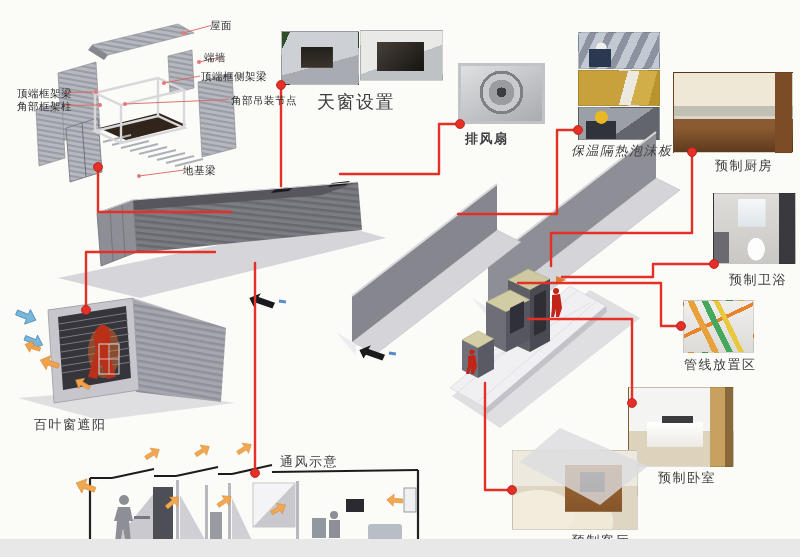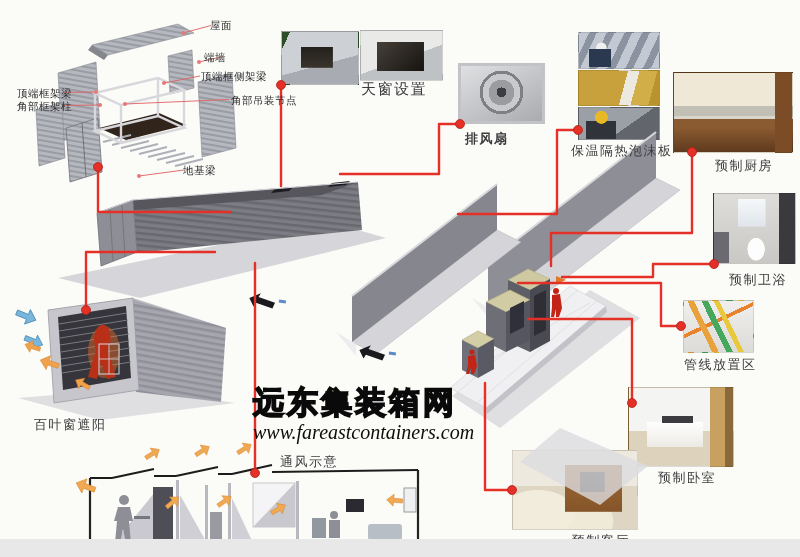--- a/index.html
+++ b/index.html
@@ -316,29 +316,25 @@
   </svg>
 
   <div class="lab lab-sm" style="left:210px;top:19px;">屋面</div>
   <div class="lab lab-sm" style="left:204px;top:51px;">端墙</div>
   <div class="lab lab-sm" style="left:201px;top:70px;">顶端框侧架梁</div>
   <div class="lab lab-sm" style="left:17px;top:87px;">顶端框架梁</div>
   <div class="lab lab-sm" style="left:17px;top:100px;">角部框架柱</div>
   <div class="lab lab-sm" style="left:231px;top:94px;">角部吊装节点</div>
   <div class="lab lab-sm" style="left:183px;top:164px;">地基梁</div>
 
-  <div class="lab" style="left:317px;top:80px;font-size:15px;margin-left:44px;">天窗设置</div>
+  <div class="lab" style="left:317px;top:90px;font-size:18px;">天窗设置</div>
   <div class="lab" style="left:465px;top:130px;font-weight:bold;">排风扇</div>
-  <div class="lab" style="left:571px;top:142px;">保温隔热泡沫板</div>
+  <div class="lab" style="left:571px;top:142px;font-style:italic;">保温隔热泡沫板</div>
   <div class="lab" style="left:715px;top:157px;">预制厨房</div>
   <div class="lab" style="left:729px;top:271px;">预制卫浴</div>
   <div class="lab" style="left:684px;top:356px;">管线放置区</div>
   <div class="lab" style="left:658px;top:469px;">预制卧室</div>
   <div class="lab" style="left:532px;top:532px;margin-left:40px;">预制客厅</div>
   <div class="lab" style="left:261px;top:453px;margin-left:19px;">通风示意</div>
   <div class="lab" style="left:34px;top:416px;">百叶窗遮阳</div>
 
-  <div id="watermark">
-    <div id="wm-title">远东集装箱网</div>
-    <div id="wm-url">www.fareastcontainers.com</div>
-  </div>
 
 </div>
 
 </body></html>

